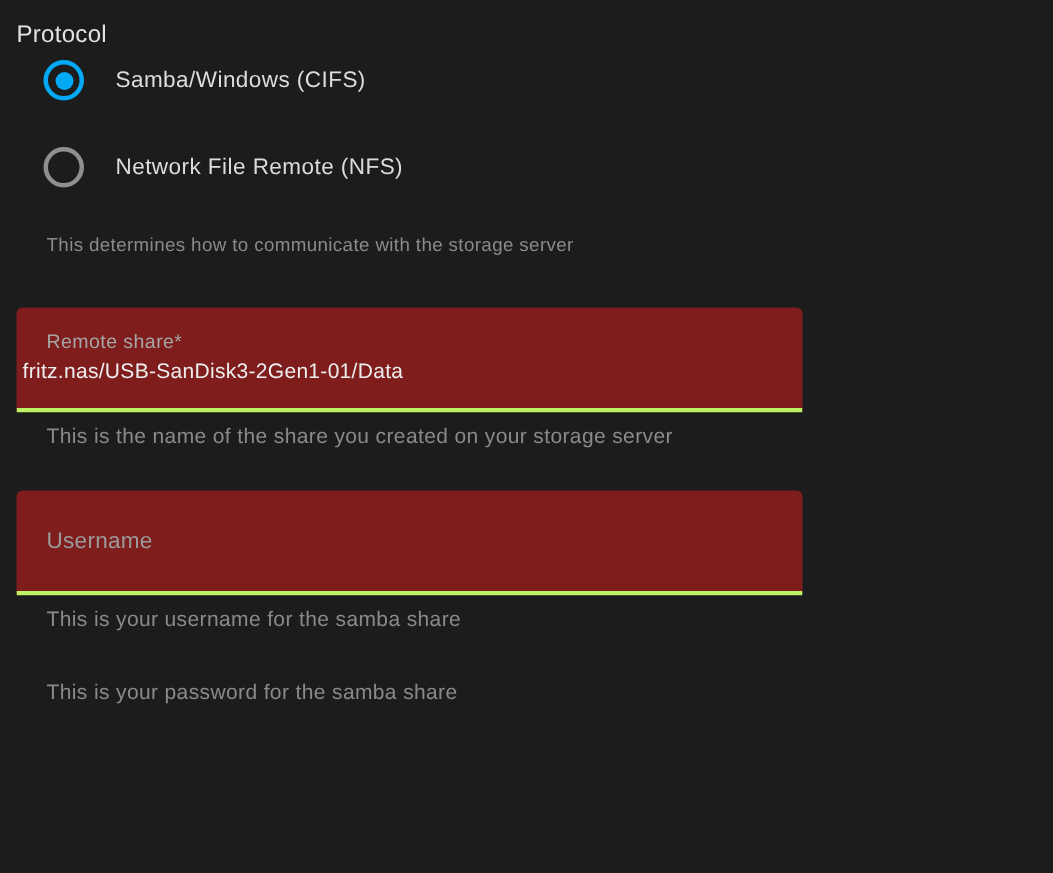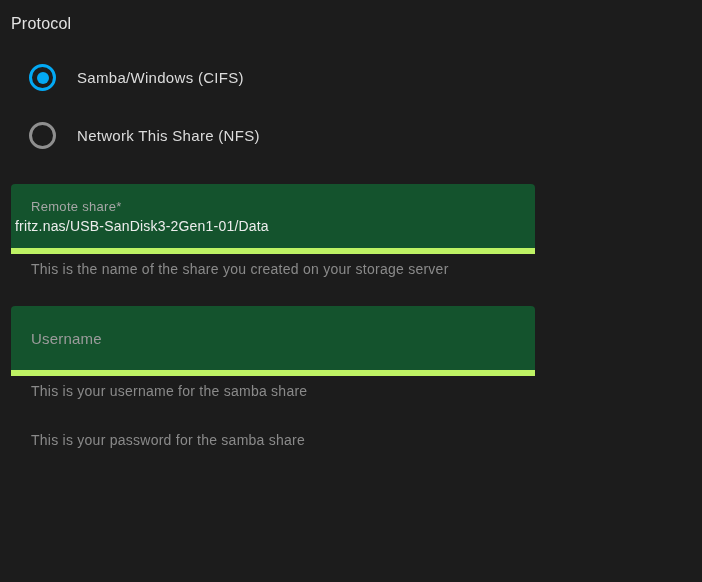--- a/index.html
+++ b/index.html
@@ -19,21 +19,21 @@
   }
 
   
   .group-label {
     font-size: 16px;
     color: #e2e2e2;
     letter-spacing: 0.2px;
     line-height: 20px;
   }
   .radio-options {
-    margin-top: 30px;
+    margin-top: 6px;
   }
   .radio-row {
     display: flex;
     align-items: center;
     height: 27px;
     margin-left: 18px;
     margin-bottom: 31px;
     cursor: pointer;
   }
   .radio-circle {
@@ -74,22 +74,22 @@
     line-height: 14px;
     margin: 22px 0 0 20px;
   }
 
   
   .field-group { margin-top: 35px; }
   .field-group.tight { margin-top: 30px; }
   .field {
     position: relative;
     height: 70px;
-    background: #14532d;
-    border-bottom: 6px solid #bef264;
+    background: #7f1d1d;
+    border-bottom: 3px solid #bef264;
     border-radius: 4px 4px 0 0;
     cursor: text;
     box-sizing: border-box;
   }
   .field .float-label {
     position: absolute;
     top: 15px;
     left: 20px;
     font-size: 13px;
     color: #a6a6a6;
@@ -146,24 +146,25 @@
   <div>
     <div class="group-label">Protocol</div>
 
     <div class="radio-options">
       <div class="radio-row">
         <span class="radio-circle selected"></span>
         <span class="radio-label">Samba/Windows (CIFS)</span>
       </div>
       <div class="radio-row">
         <span class="radio-circle"></span>
-        <span class="radio-label">Network This Share (NFS)</span>
+        <span class="radio-label">Network File Remote (NFS)</span>
       </div>
     </div>
 
+    <div class="helper-text">This determines how to communicate with the storage server</div>
   </div>
 
   <div class="field-group">
     <div class="field">
       <span class="float-label">Remote share*</span>
       <span class="field-value">fritz.nas/USB-SanDisk3-2Gen1-01/Data</span>
     </div>
     <div class="field-helper">This is the name of the share you created on your storage server</div>
   </div>
 

